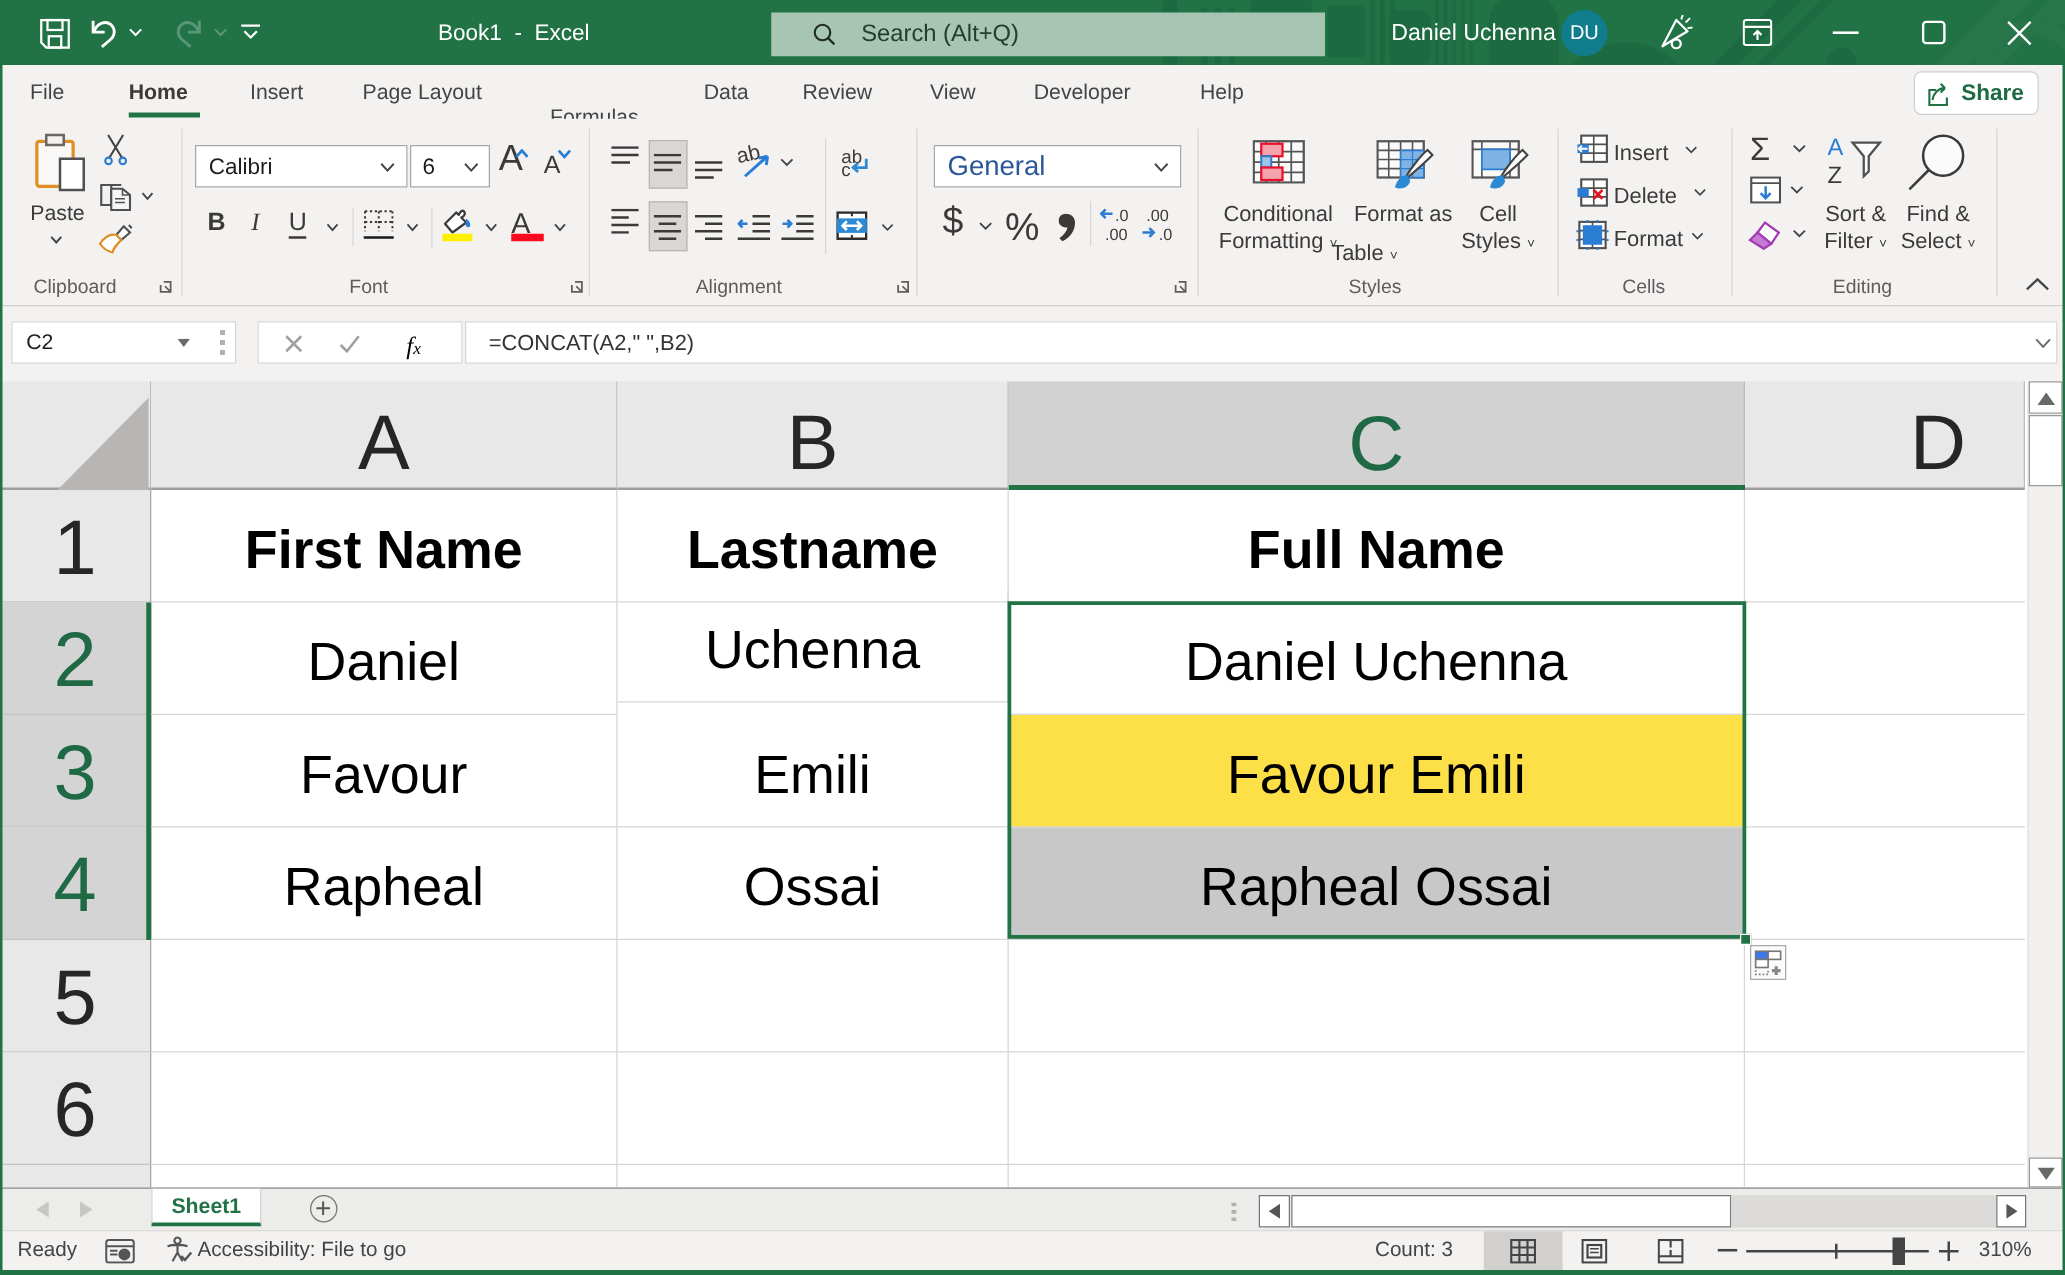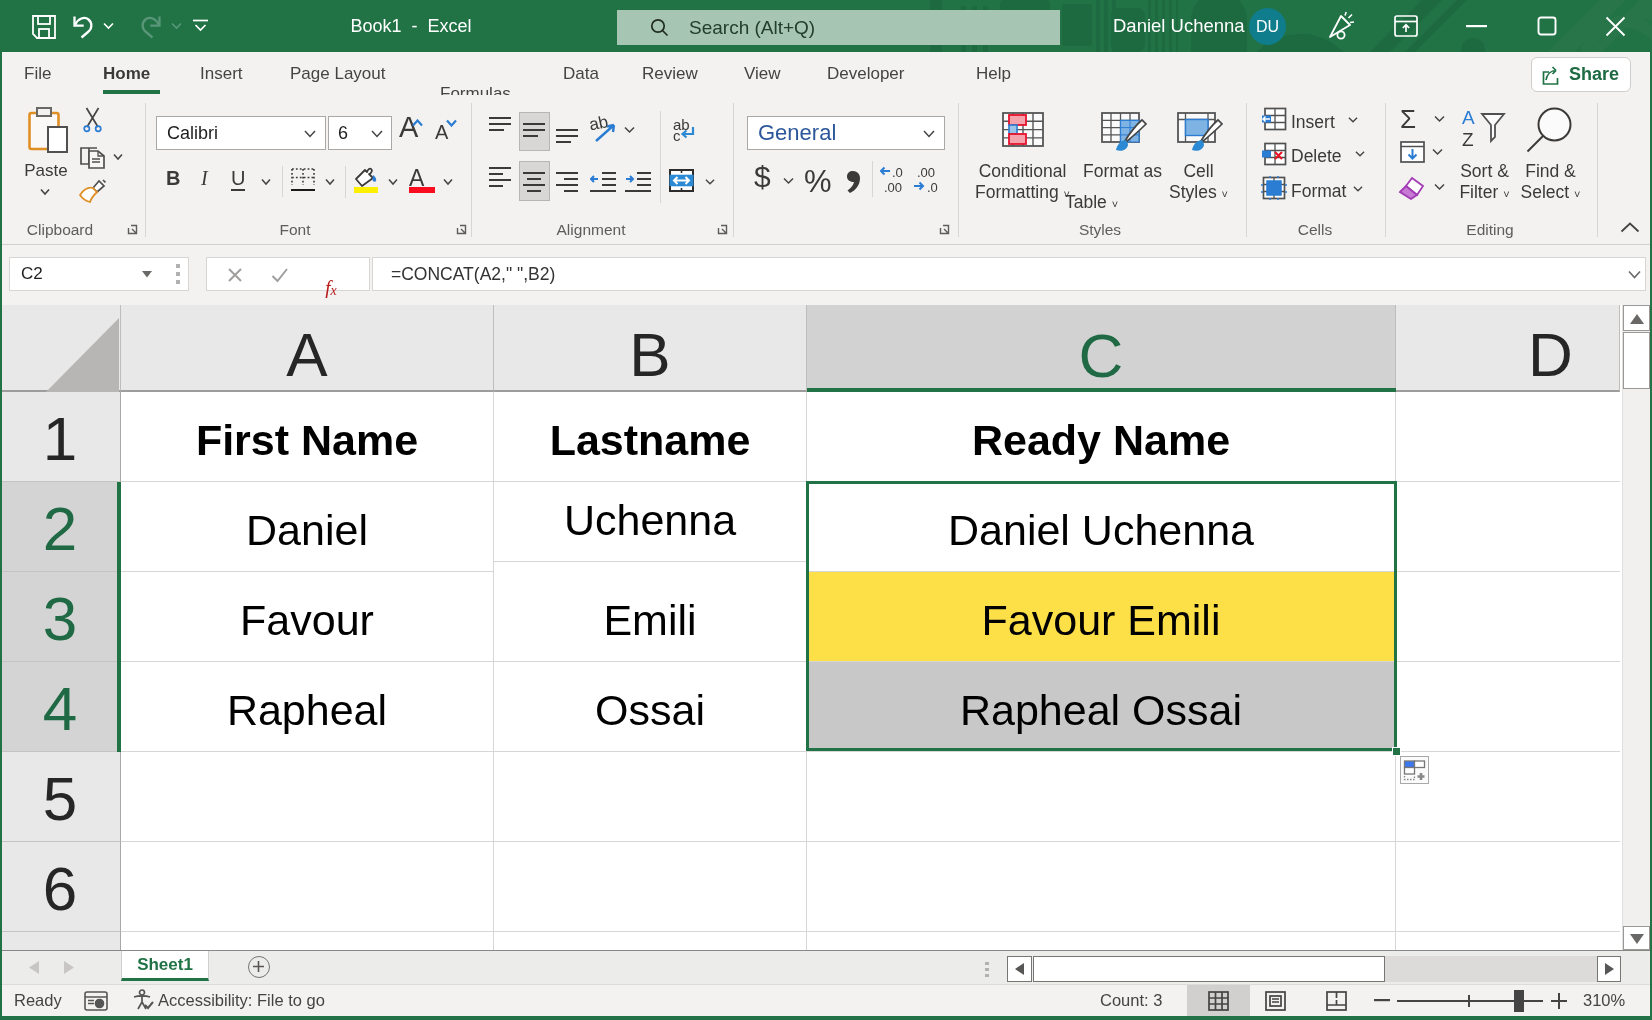--- a/index.html
+++ b/index.html
@@ -133,21 +133,21 @@
 <div id="tabrow">
   <div class="tab" style="left:24px;">File</div>
   <div class="tab" style="left:103px;font-weight:bold;color:#3b3a39;">Home</div>
   <div class="tab" style="left:200px;">Insert</div>
   <div class="tab" style="left:290px;">Page Layout</div>
   <div class="tab" style="left:440px;margin-top:20px;">Formulas</div>
   <div class="tab" style="left:563px;">Data</div>
   <div class="tab" style="left:642px;">Review</div>
   <div class="tab" style="left:744px;">View</div>
   <div class="tab" style="left:827px;">Developer</div>
-  <div class="tab" style="left:960px;margin-left:16px;">Help</div>
+  <div class="tab" style="left:960px;">Help</div>
   <div class="abs" style="left:103px;top:38px;width:57px;height:4px;background:#217346;"></div>
   <div class="abs" style="left:1531px;top:5px;width:100px;height:35px;border:1px solid #d0cecc;border-radius:6px;background:#fff;">
     <svg class="abs" style="left:10px;top:8px" width="20" height="19" viewBox="0 0 20 19" fill="none" stroke="#217346" stroke-width="1.7">
       <path d="M7 6 H1.5 v12 h14 v-6"></path>
       <path d="M4 14 C5 8 9 4.5 14 4.5 M14 4.5 L10.5 1 M14 4.5 L10.5 8" stroke-width="1.7"></path>
     </svg>
     <div class="abs" style="left:37px;top:0;height:33px;line-height:33px;font-size:18px;color:#1e6b43;font-weight:bold;">Share</div>
   </div>
 </div>
 
@@ -449,21 +449,21 @@
       <rect y="8" width="4" height="4"></rect>
       <rect y="16" width="4" height="4"></rect>
     </svg>
   <div class="wbox" style="left:206px;top:11px;width:164px;height:34px;">
     <svg class="abs" style="left:20px;top:9px" width="16" height="16" viewBox="0 0 16 16" fill="none" stroke="#a19f9d" stroke-width="2">
         <path d="M2 2 L14 14 M14 2 L2 14"></path>
       </svg>
     <svg class="abs" style="left:64px;top:9px" width="18" height="16" viewBox="0 0 18 16" fill="none" stroke="#a19f9d" stroke-width="2">
         <path d="M1.5 9 L6.5 14 L16 2"></path>
       </svg>
-    <div class="abs" style="left:118px;top:19px;font-size:20px;font-style:italic;font-family:'Liberation Serif',serif;color:#b91c1c;">f<span style="font-size:14px;">x</span></div>
+    <div class="abs" style="left:118px;top:8px;font-size:20px;font-style:italic;font-family:'Liberation Serif',serif;color:#000000;">f<span style="font-size:14px;">x</span></div>
   </div>
   <div class="wbox" style="left:372px;top:11px;width:1274px;height:34px;">
     <div class="abs" style="left:18px;top:0;height:32px;line-height:32px;font-size:17.5px;color:#333;">=CONCAT(A2," ",B2)</div>
     <svg class="abs" style="right:4px;top:12px" width="13" height="9" viewBox="0 0 13 9" fill="none" stroke="#6b6967" stroke-width="1.6">
         <path d="M1 1.5 L6.5 7.5 L12 1.5"></path>
       </svg>
   </div>
 </div>
 
 <div id="grid">
@@ -487,21 +487,21 @@
   <div class="hdr rowhdr" style="top:184px;height:90px;background:#d4d4d4;color:#1f6a44;">2</div>
   <div class="hdr rowhdr" style="top:274px;height:90px;background:#d4d4d4;color:#1f6a44;">3</div>
   <div class="hdr rowhdr" style="top:364px;height:90px;background:#d4d4d4;color:#1f6a44;">4</div>
   <div class="hdr rowhdr" style="top:454px;height:90px;">5</div>
   <div class="hdr rowhdr" style="top:544px;height:90px;">6</div>
   <div class="hdr rowhdr" style="top:634px;height:18px;border-bottom:none;"></div>
   <div class="abs" style="left:117px;top:184px;width:4px;height:270px;background:#217346;"></div>
 
   <div class="cell" style="left:121px;top:94px;width:373px;height:90px;font-weight:bold;">First Name</div>
   <div class="cell" style="left:494px;top:94px;width:313px;height:90px;font-weight:bold;">Lastname</div>
-  <div class="cell" style="left:807px;top:94px;width:589px;height:90px;font-weight:bold;">Ready Name</div>
+  <div class="cell" style="left:807px;top:94px;width:589px;height:90px;font-weight:bold;">Full Name</div>
   <div class="cell" style="left:1396px;top:94px;width:224px;height:90px;border-right:none;"></div>
 
   <div class="cell" style="left:121px;top:184px;width:373px;height:90px;">Daniel</div>
   <div class="cell" style="left:494px;top:174px;width:313px;height:90px;">Uchenna</div>
   <div class="cell" style="left:807px;top:184px;width:589px;height:90px;">Daniel Uchenna</div>
   <div class="cell" style="left:1396px;top:184px;width:224px;height:90px;border-right:none;"></div>
 
   <div class="cell" style="left:121px;top:274px;width:373px;height:90px;">Favour</div>
   <div class="cell" style="left:494px;top:274px;width:313px;height:90px;">Emili</div>
   <div class="cell" style="left:807px;top:274px;width:589px;height:90px;background:#fde047;">Favour Emili</div>

